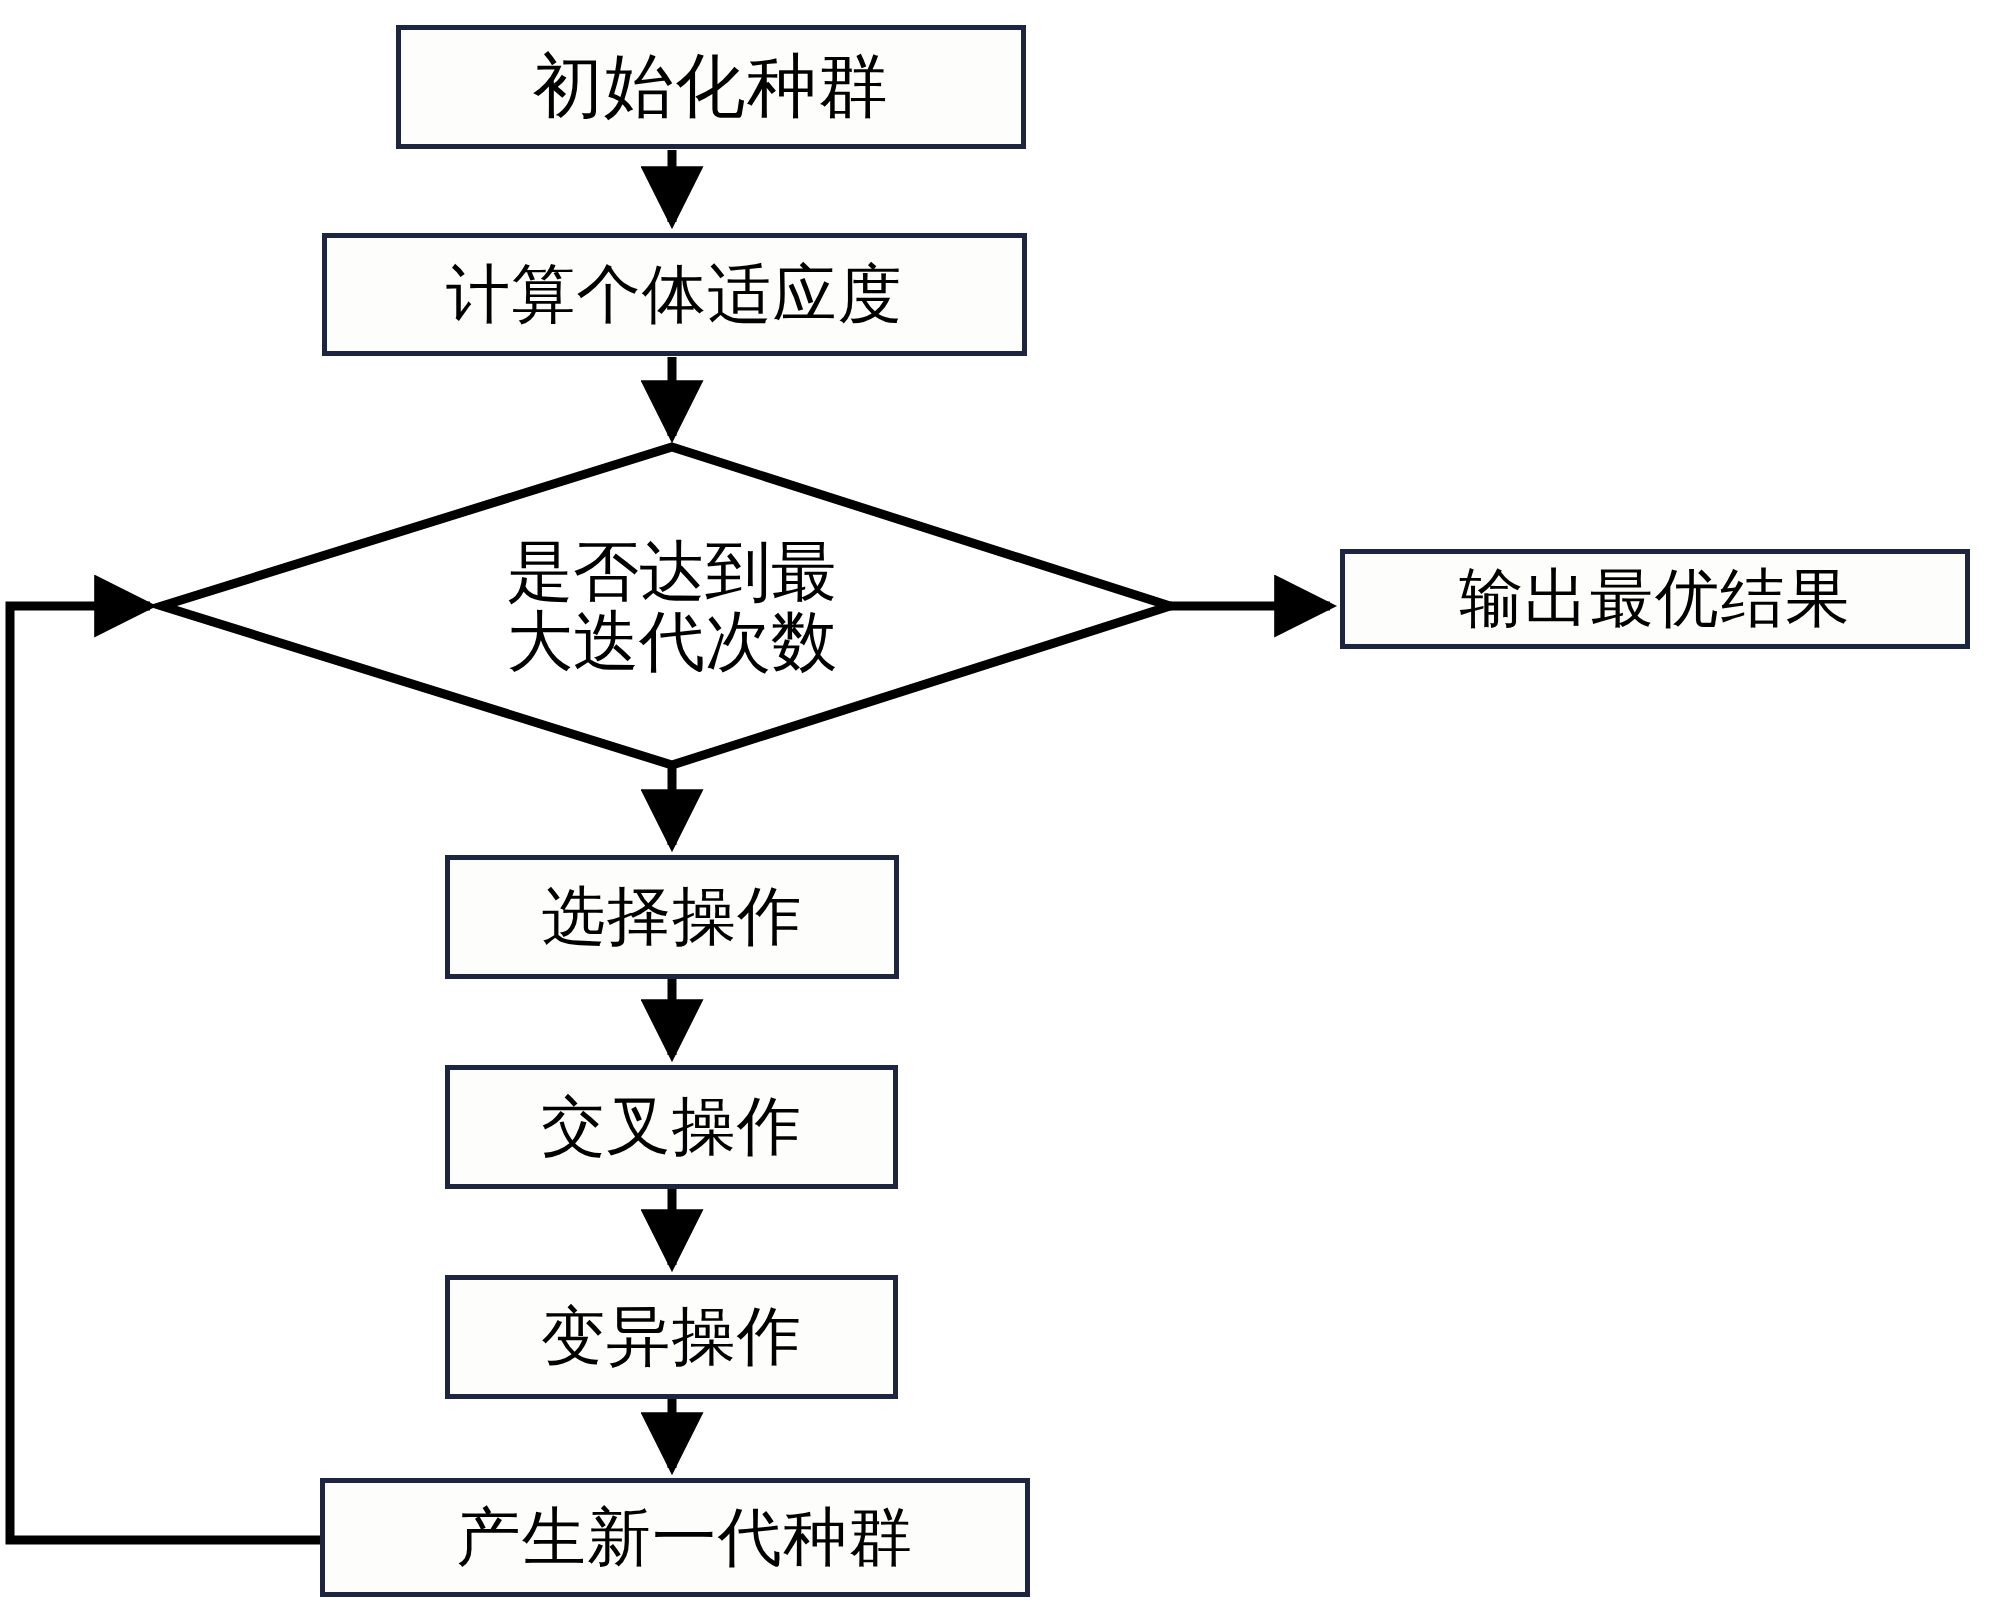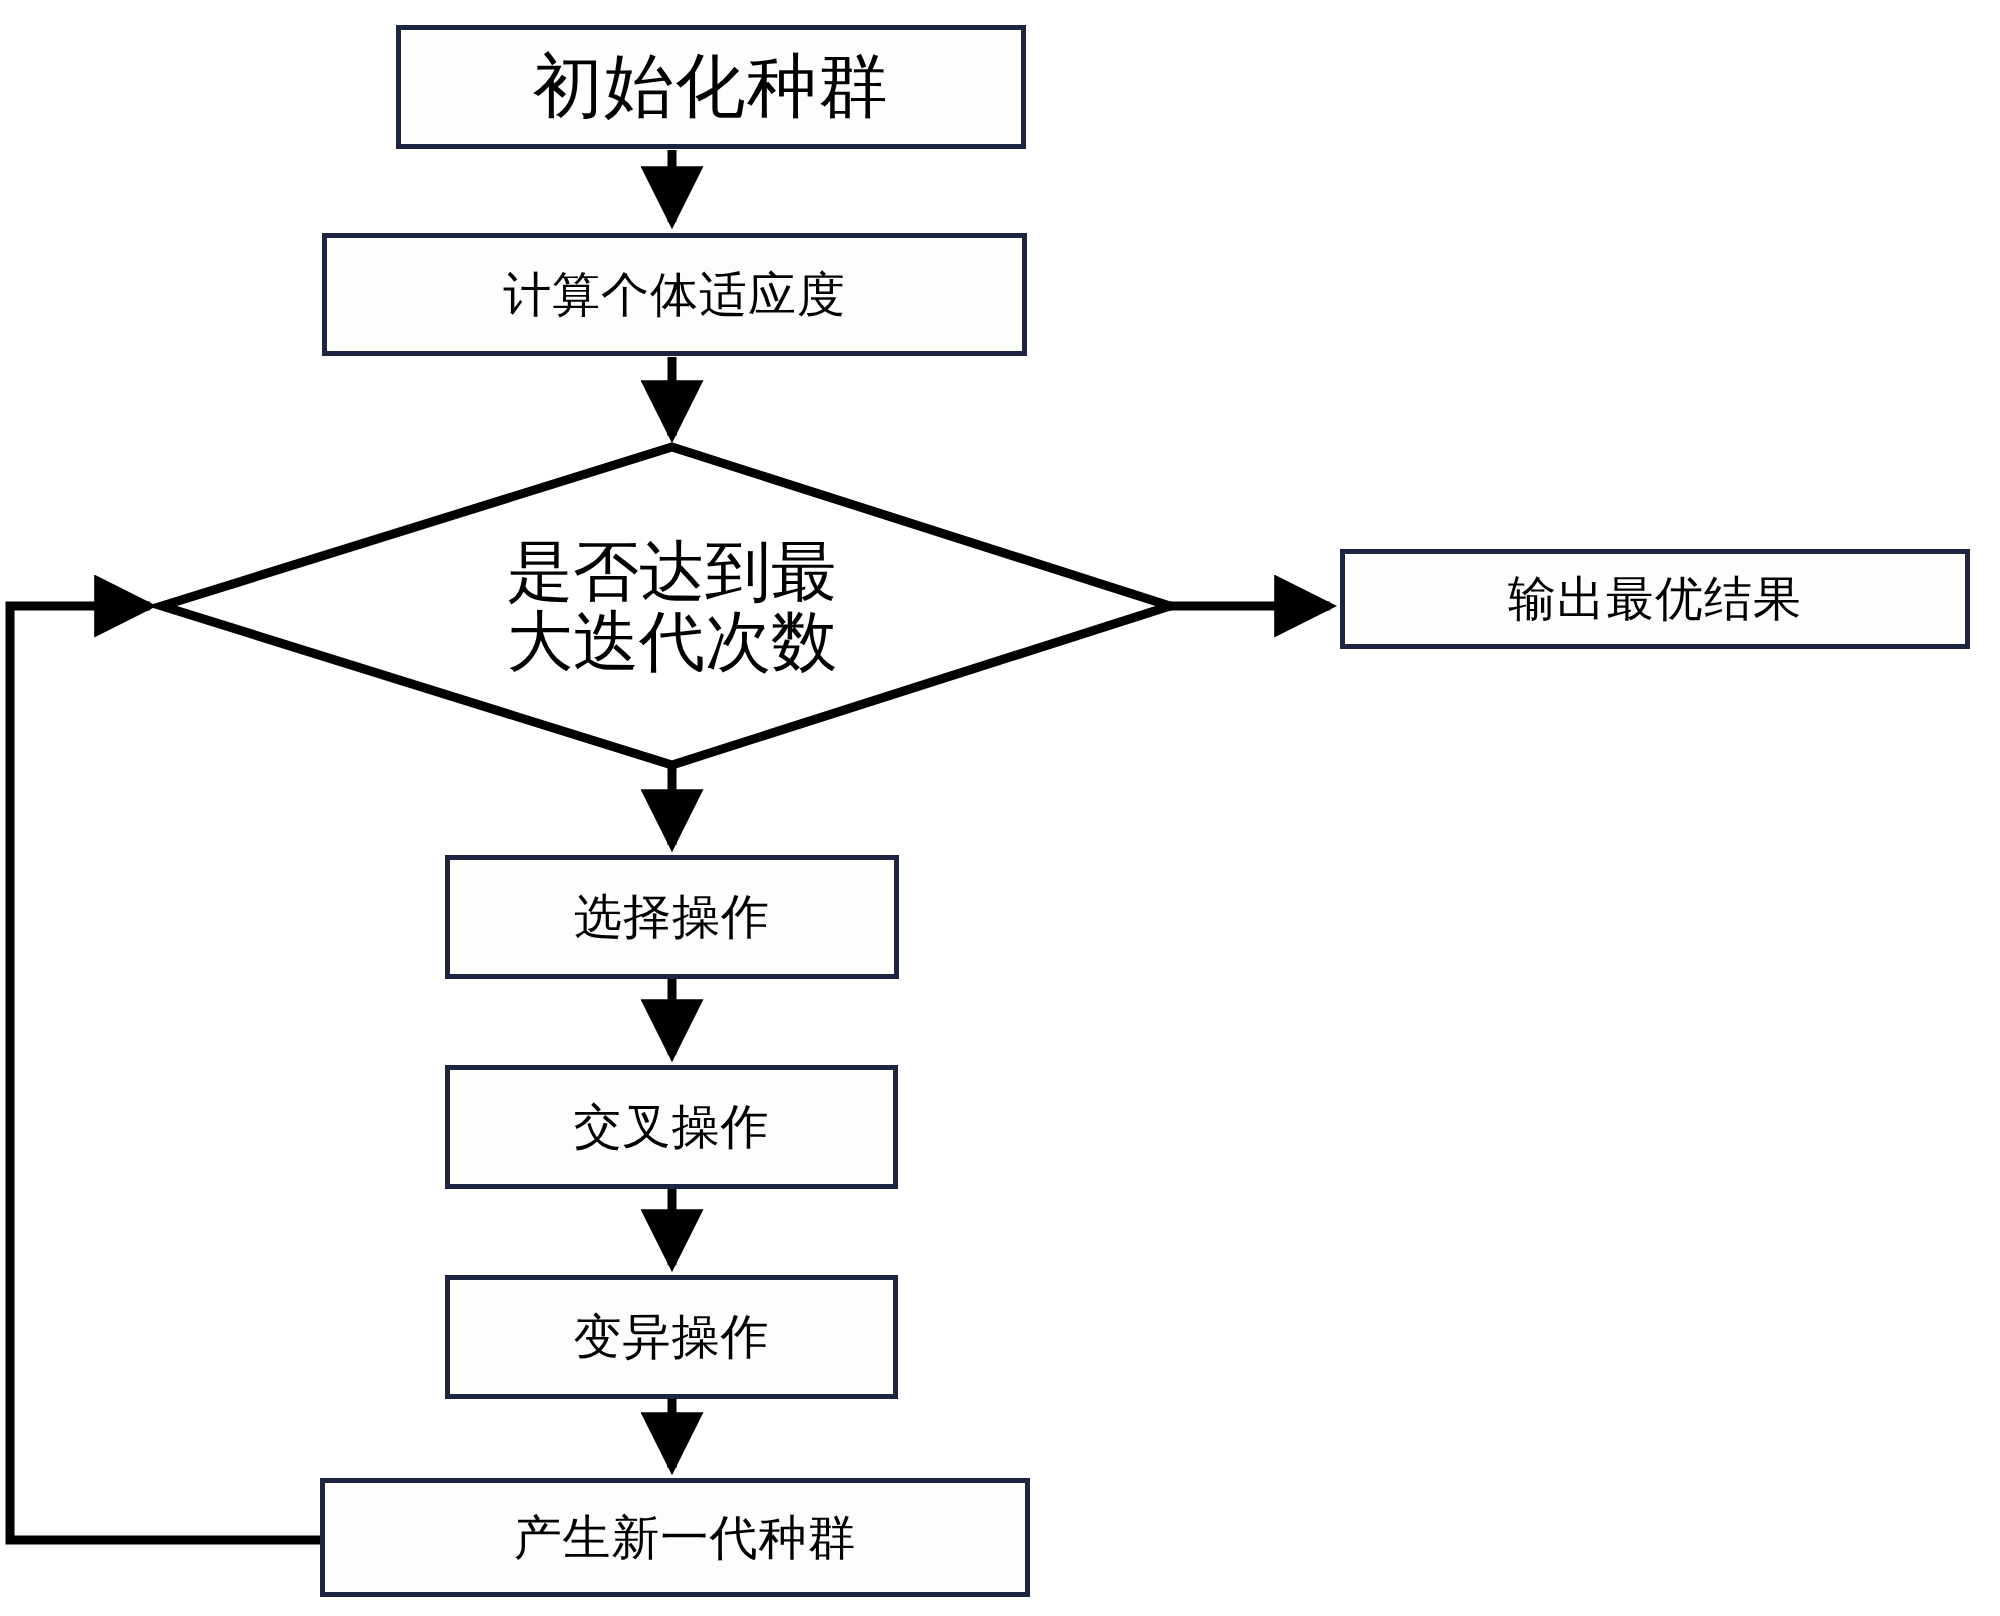--- a/index.html
+++ b/index.html
@@ -46,21 +46,21 @@
     position: absolute;
     display: flex;
     flex-direction: column;
     align-items: center;
     justify-content: center;
     text-align: center;
     color: #000000;
     line-height: 1.06;
   }
   .fs-big { font-size: 70px; }
-  .fs-mid { font-size: 48px; }
+  .fs-mid { font-size: 64px; }
   .fs-dia { font-size: 66px; text-align: center; }
 </style>
 </head>
 <body>
 
 <div id="canvas">
 
   <svg id="edges" viewBox="0 0 2000 1616" xmlns="http://www.w3.org/2000/svg">
     <defs>
       <marker id="arrowhead" markerWidth="7" markerHeight="7" refX="6.2" refY="3.5" orient="auto" markerUnits="strokeWidth">

